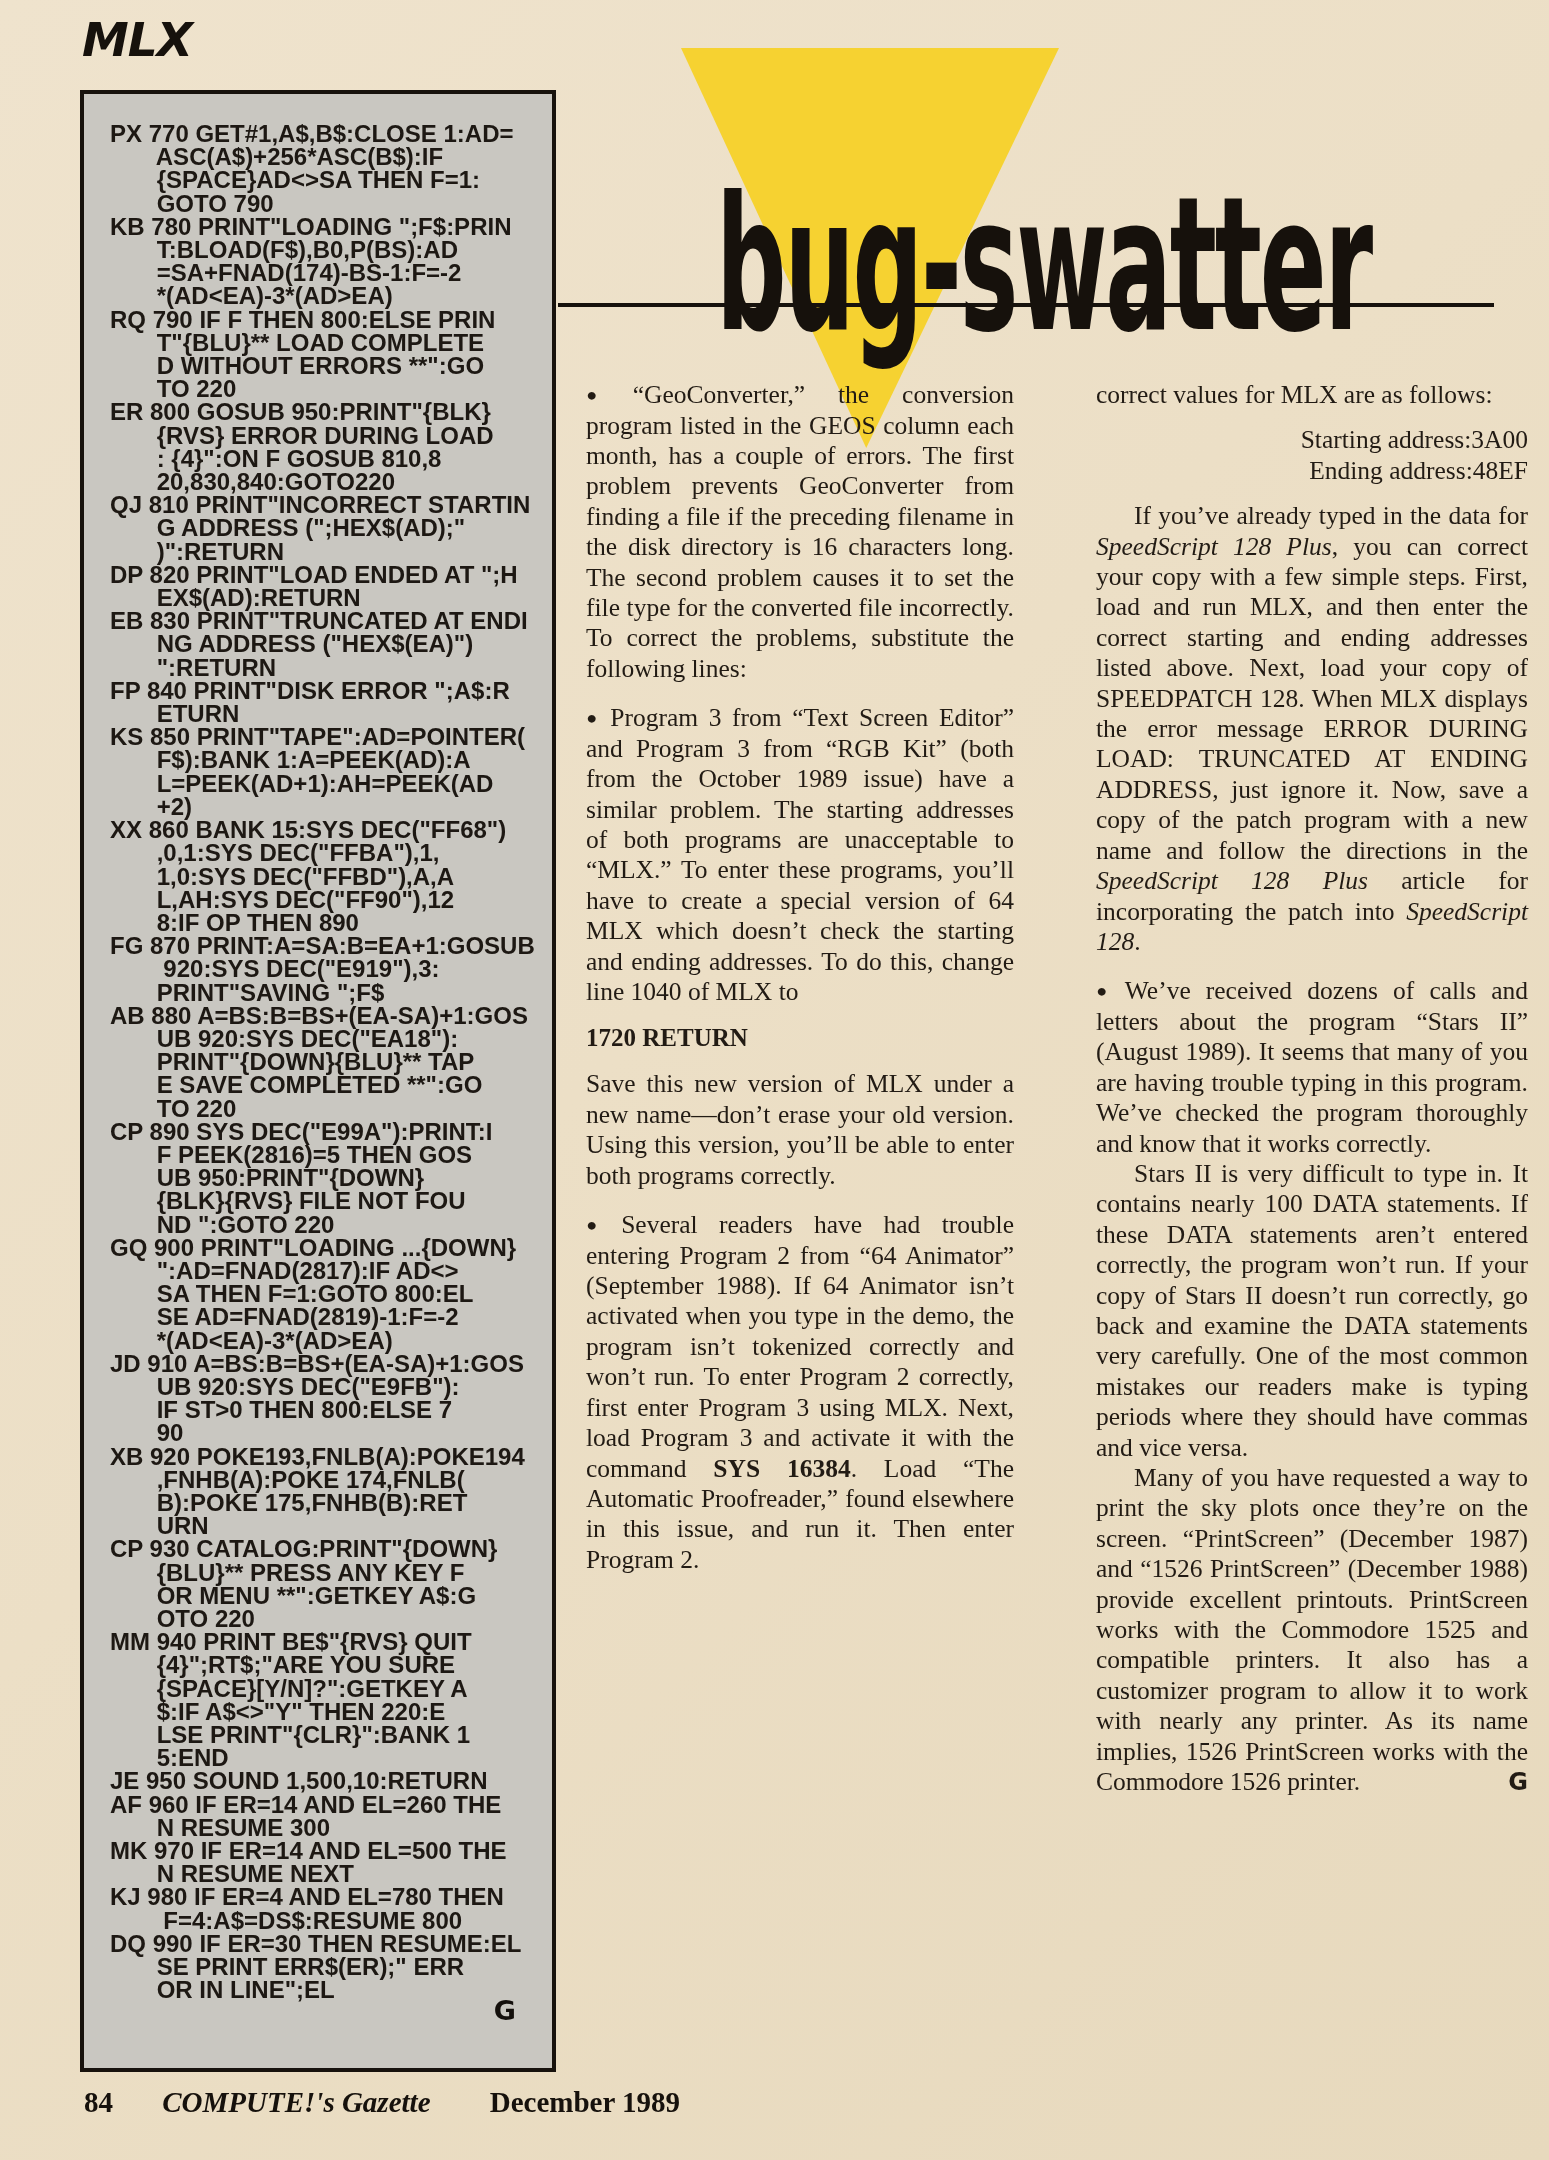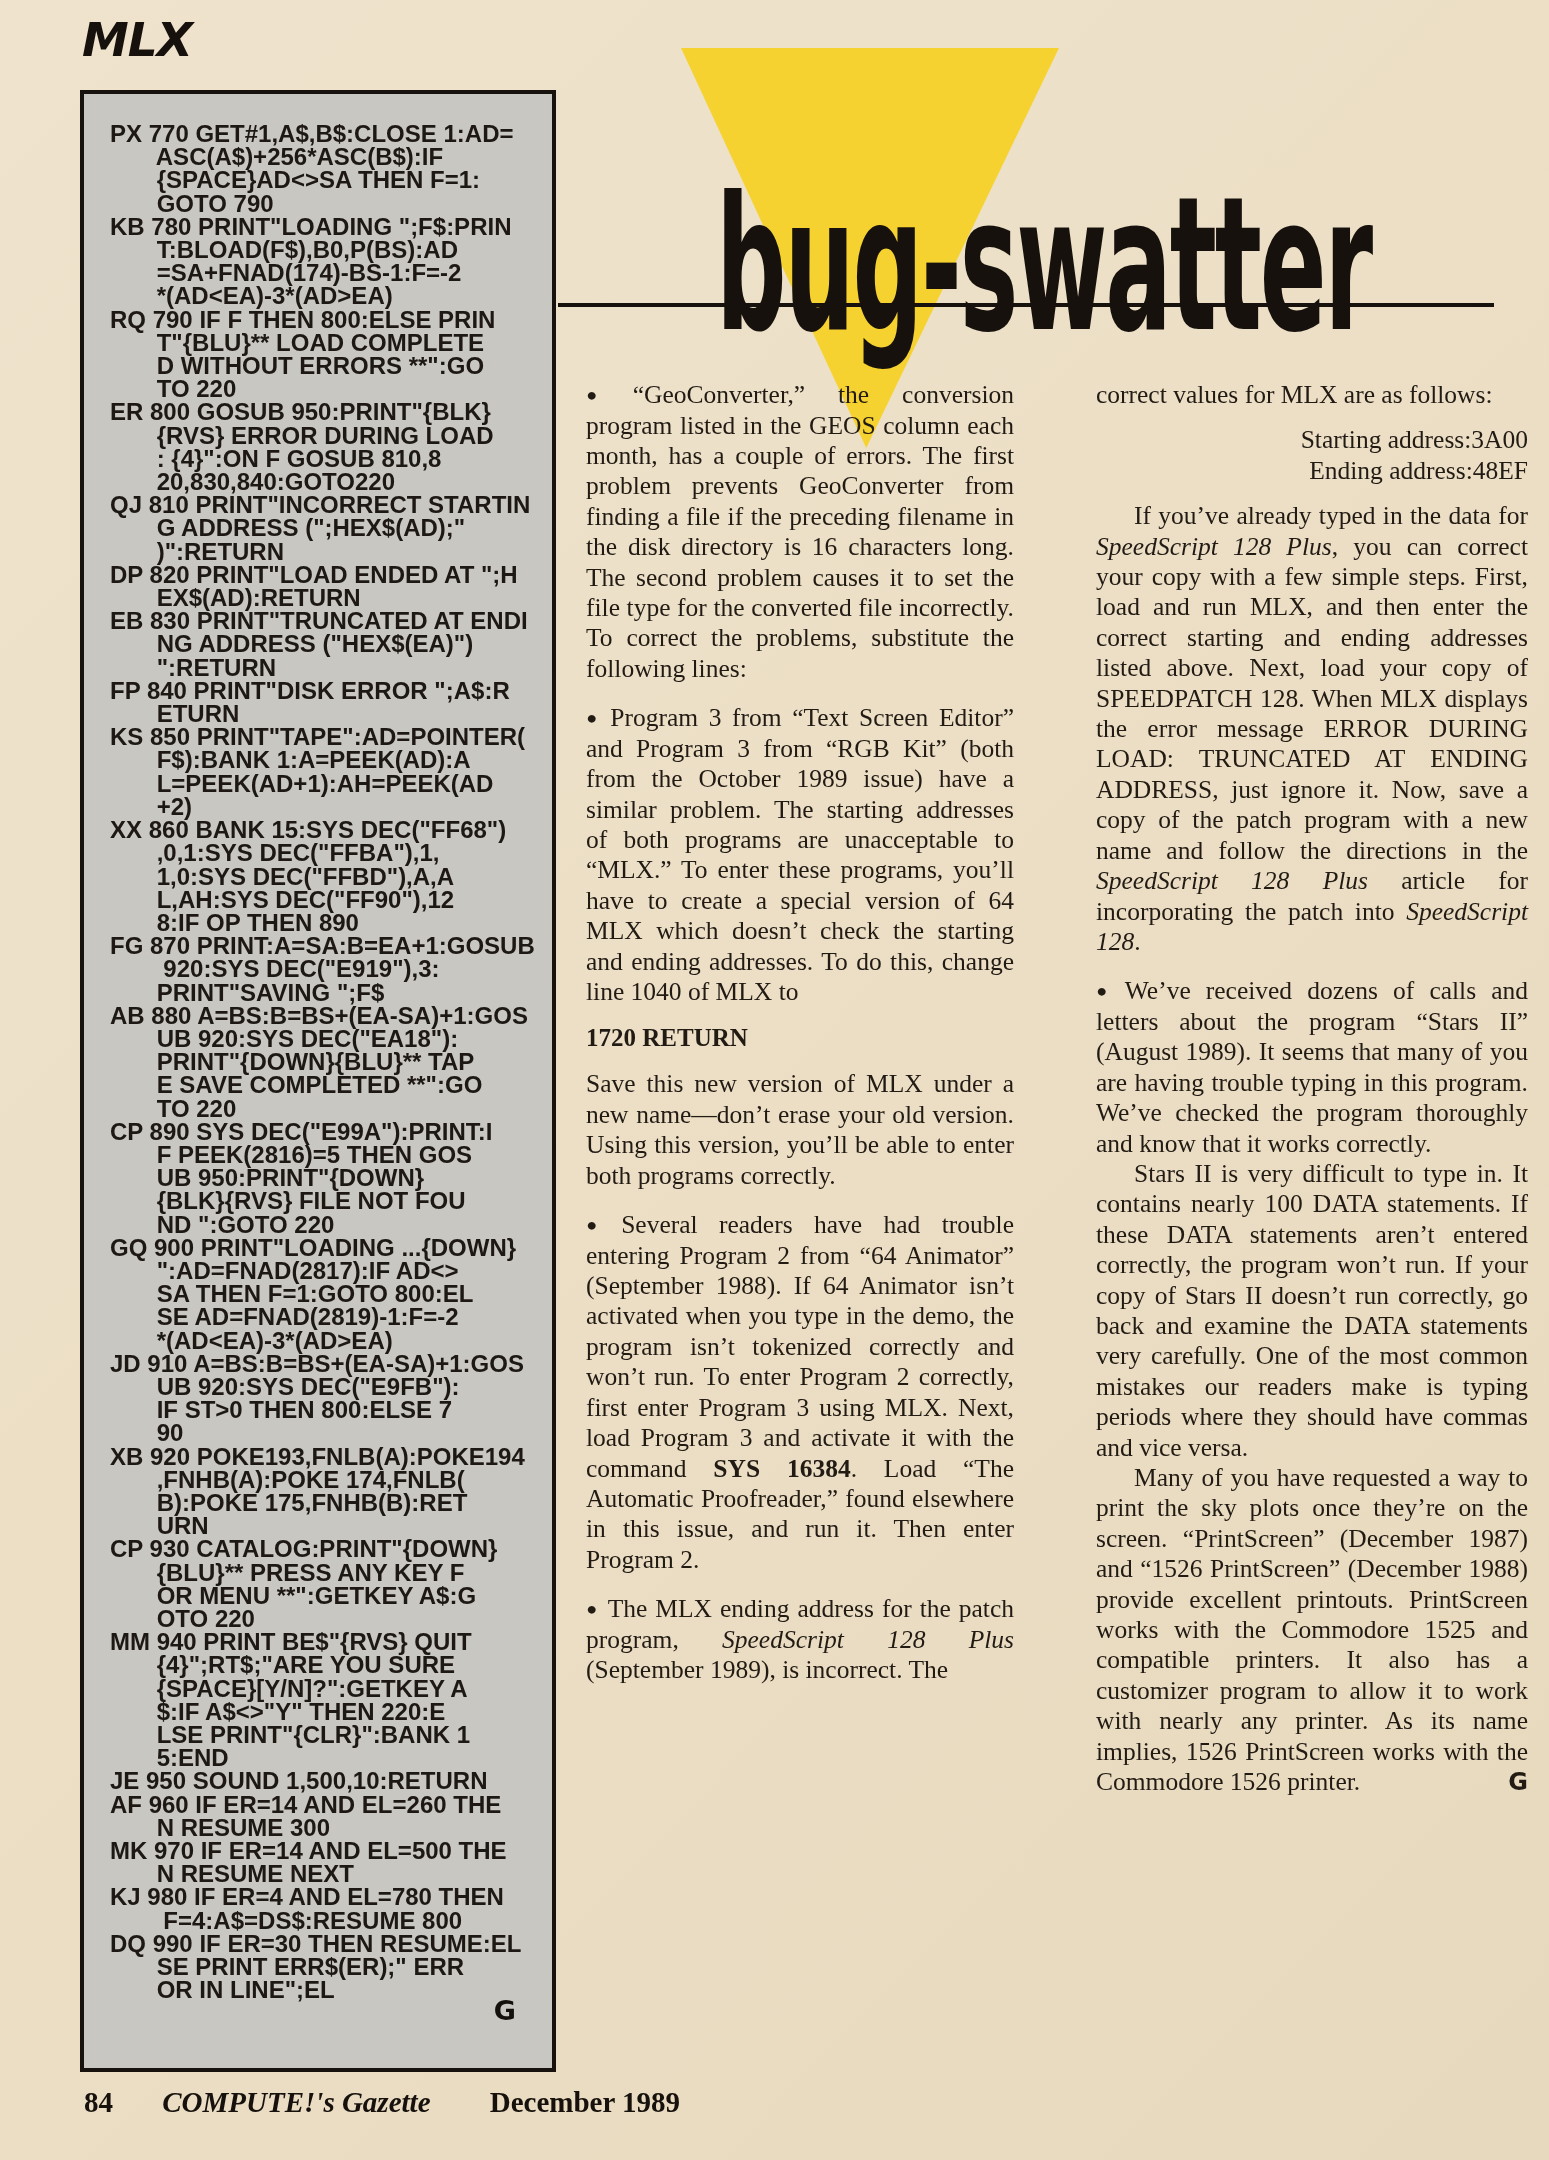--- a/index.html
+++ b/index.html
@@ -164,21 +164,20 @@
   <div class="tri"></div>
   <div class="logo-rule"></div>
   <div class="logo-text">bug-swatter</div>
 
   <div class="col col1">
       <div class="para bullet"><span class="dot">●</span><span class="">“GeoConverter,” the conversion program listed in the GEOS column each month, has a couple of errors. The first problem prevents GeoConverter from finding a file if the preceding filename in the disk directory is 16 characters long. The second problem causes it to set the file type for the converted file incorrectly. To correct the problems, substitute the following lines:</span></div>
       <div class="para bullet"><span class="dot">●</span><span class="">Program 3 from “Text Screen Editor” and Program 3 from “RGB Kit” (both from the October 1989 issue) have a similar problem. The starting addresses of both programs are unacceptable to “MLX.” To enter these programs, you’ll have to create a special version of 64 MLX which doesn’t check the starting and ending addresses. To do this, change line 1040 of MLX to</span></div>
       <div class="para code">1720 RETURN</div>
       <div class="para plain"><span class="">Save this new version of MLX under a new name—don’t erase your old version. Using this version, you’ll be able to enter both programs correctly.</span></div>
       <div class="para bullet"><span class="dot">●</span><span class="">Several readers have had trouble entering Program 2 from “64 Animator” (September 1988). If 64 Animator isn’t activated when you type in the demo, the program isn’t tokenized correctly and won’t run. To enter Program 2 correctly, first enter Program 3 using MLX. Next, load Program 3 and activate it with the command </span><span class="bd">SYS 16384</span><span class="">. Load “The Automatic Proofreader,” found elsewhere in this issue, and run it. Then enter Program 2.</span></div>
-      <div class="para bullet"><span class="dot">●</span><span class="">The MLX ending address for the patch program, </span><span class="it">SpeedScript 128 Plus</span><span class=""> (September 1989), is incorrect. The</span></div>
     </div>
   <div class="col col2">
       <div class="para plain"><span class="">correct values for MLX are as follows:</span></div>
       <div class="para address">
         <div><span class="addr-label">Starting address:</span><span class="addr-value">3A00</span></div>
         <div><span class="addr-label">Ending address:</span><span class="addr-value">48EF</span></div>
       </div>
       <div class="para indent"><span class="">If you’ve already typed in the data for </span><span class="it">SpeedScript 128 Plus</span><span class="">, you can correct your copy with a few simple steps. First, load and run MLX, and then enter the correct starting and ending addresses listed above. Next, load your copy of SPEEDPATCH 128. When MLX displays the error message ERROR DURING LOAD: TRUNCATED AT ENDING ADDRESS, just ignore it. Now, save a copy of the patch program with a new name and follow the directions in the </span><span class="it">SpeedScript 128 Plus</span><span class=""> article for incorporating the patch into </span><span class="it">SpeedScript 128</span><span class="">.</span></div>
       <div class="para bullet"><span class="dot">●</span><span class="">We’ve received dozens of calls and letters about the program “Stars II” (August 1989). It seems that many of you are having trouble typing in this program. We’ve checked the program thoroughly and know that it works correctly.</span></div>
       <div class="para indent"><span class="">Stars II is very difficult to type in. It contains nearly 100 DATA statements. If these DATA statements aren’t entered correctly, the program won’t run. If your copy of Stars II doesn’t run correctly, go back and examine the DATA statements very carefully. One of the most common mistakes our readers make is typing periods where they should have commas and vice versa.</span></div>

